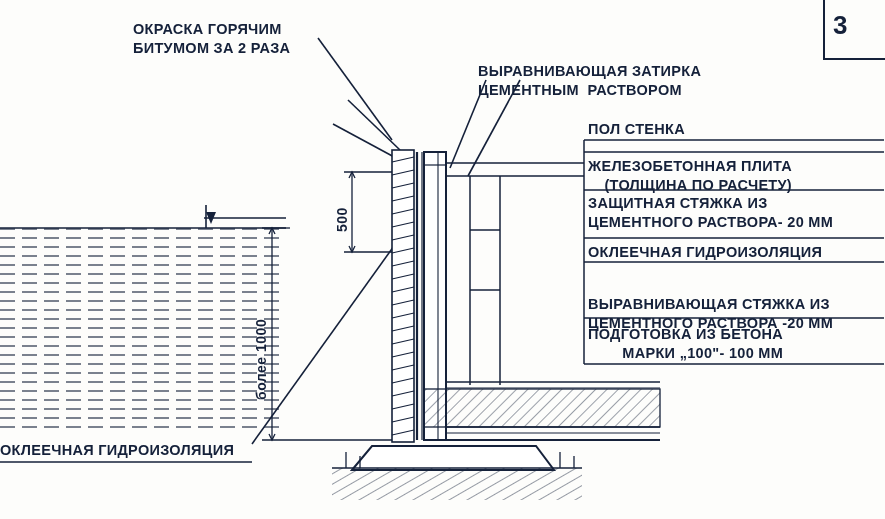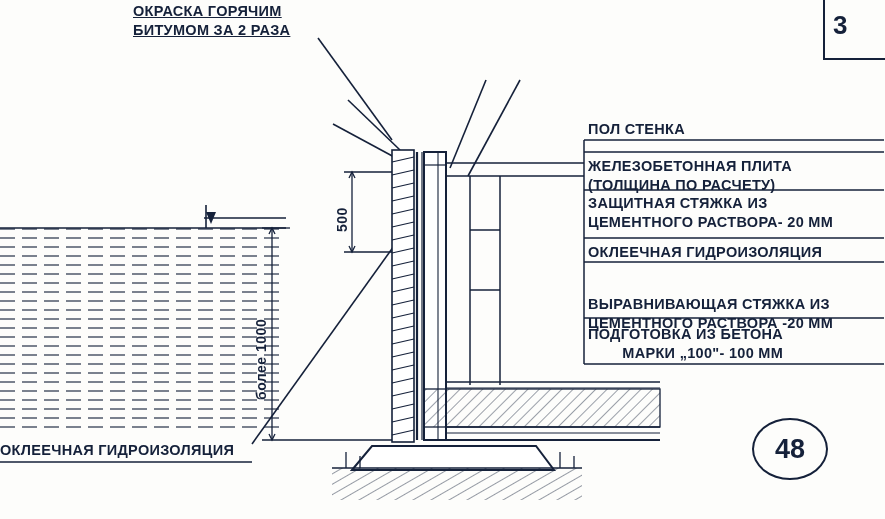--- a/index.html
+++ b/index.html
@@ -220,38 +220,39 @@
       <line x1="584" y1="318" x2="884" y2="318"></line>
       <line x1="584" y1="364" x2="884" y2="364"></line>
       <line x1="584" y1="140" x2="584" y2="364"></line>
     </g>
 
     <g stroke="#15213a" stroke-width="1.5">
       <line x1="0" y1="462" x2="252" y2="462"></line>
     </g>
   </svg>
 
-  <div class="lbl" style="left:133px; top:2px;text-decoration:underline;">ОКРАСКА ГОРЯЧИМ
+  <div class="lbl" style="left:133px; top:20px;">ОКРАСКА ГОРЯЧИМ
 БИТУМОМ ЗА 2 РАЗА</div>
   <div class="lbl" style="left:0px; top:441px;">ОКЛЕЕЧНАЯ ГИДРОИЗОЛЯЦИЯ</div>
 
+  <div class="lbl" style="left:478px; top:62px;">ВЫРАВНИВАЮЩАЯ ЗАТИРКА
+ЦЕМЕНТНЫМ  РАСТВОРОМ</div>
 
   <div class="lbl" style="left:588px; top:120px;">ПОЛ СТЕНКА</div>
-  <div class="lbl" style="left:588px; top:157px;">ЖЕЛЕЗОБЕТОННАЯ ПЛИТА
+  <div class="lbl" style="left:588px; top:157px;text-align:right;">ЖЕЛЕЗОБЕТОННАЯ ПЛИТА
 (ТОЛЩИНА ПО РАСЧЕТУ)</div>
   <div class="lbl" style="left:588px; top:194px;">ЗАЩИТНАЯ СТЯЖКА ИЗ
 ЦЕМЕНТНОГО РАСТВОРА- 20 ММ</div>
   <div class="lbl" style="left:588px; top:243px;">ОКЛЕЕЧНАЯ ГИДРОИЗОЛЯЦИЯ</div>
   <div class="lbl" style="left:588px; top:275px;margin-top:20px;">ВЫРАВНИВАЮЩАЯ СТЯЖКА ИЗ
 ЦЕМЕНТНОГО РАСТВОРА -20 ММ</div>
   <div class="lbl" style="left:588px; top:325px;text-align:right;">ПОДГОТОВКА ИЗ БЕТОНА
 МАРКИ „100"- 100 ММ</div>
 
   <div class="vert" style="left:334px; top:232px;">500</div>
   <div class="vert" style="left:253px; top:400px;">более 1000</div>
 
   <div class="corner-box">
     <div class="corner-num">3</div>
   </div>
 
-  <div class="circle-num">48</div>
 
 </div>
 
 </body></html>

